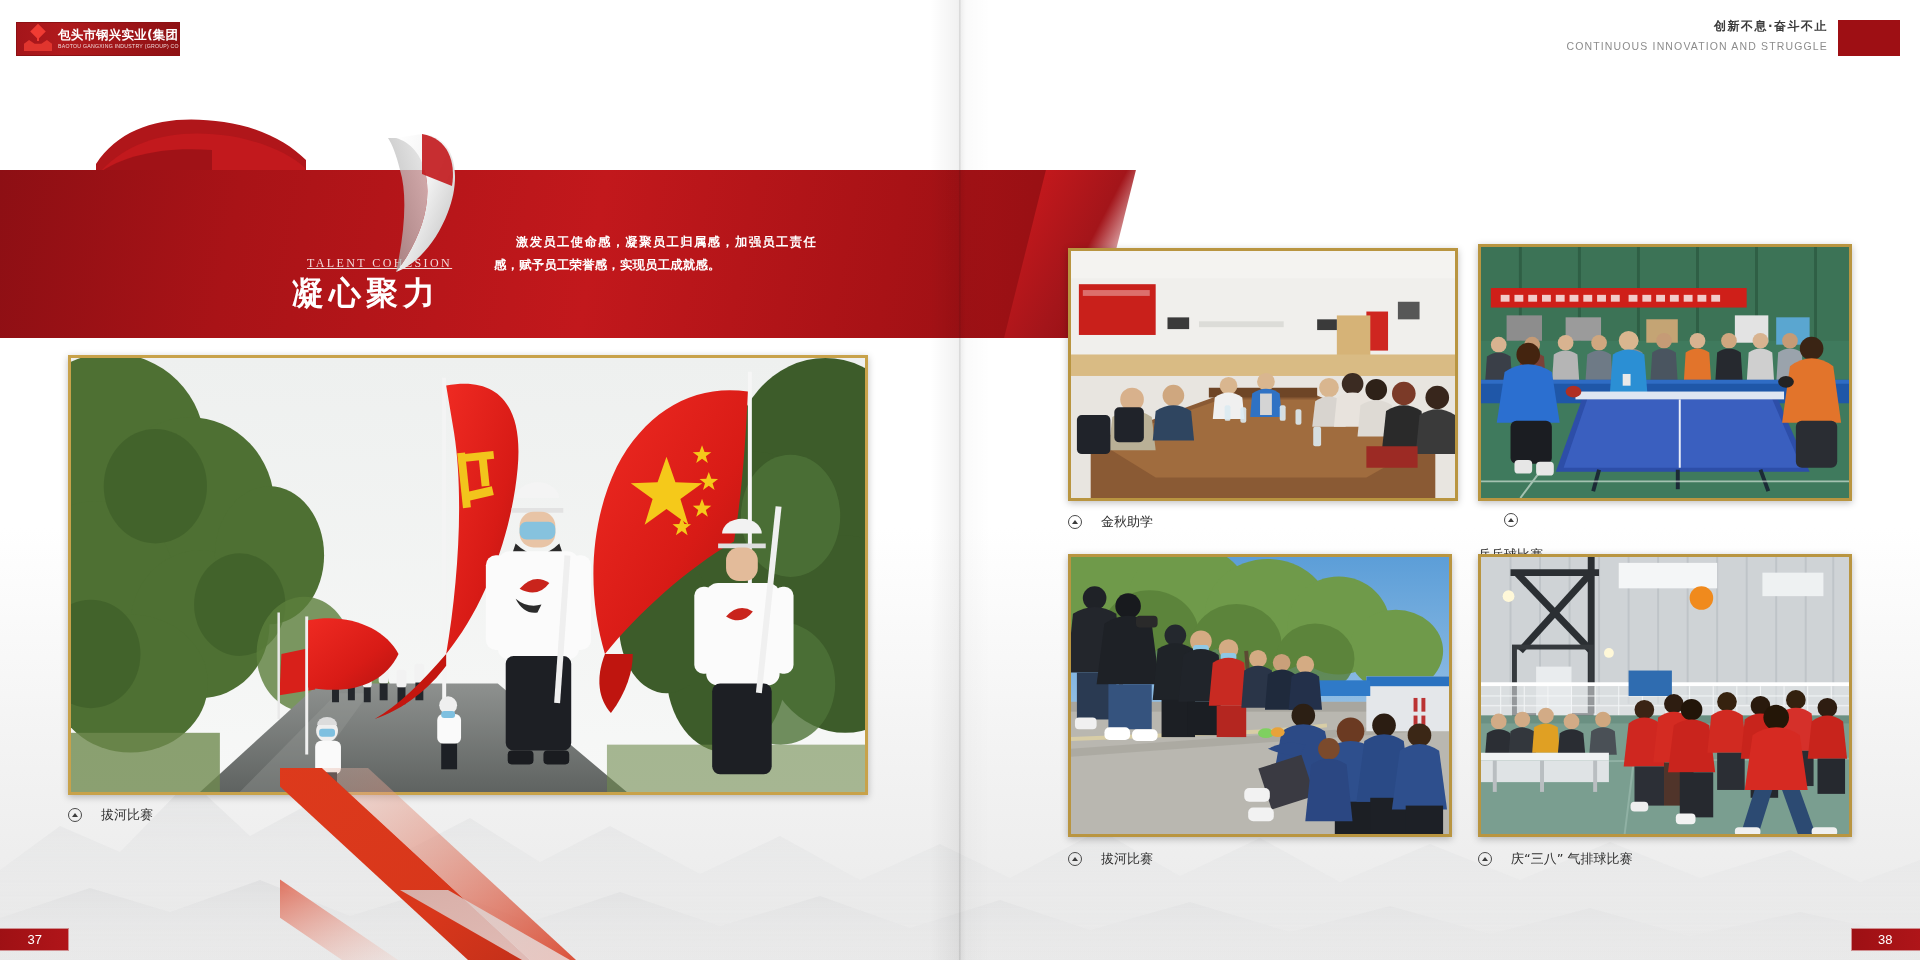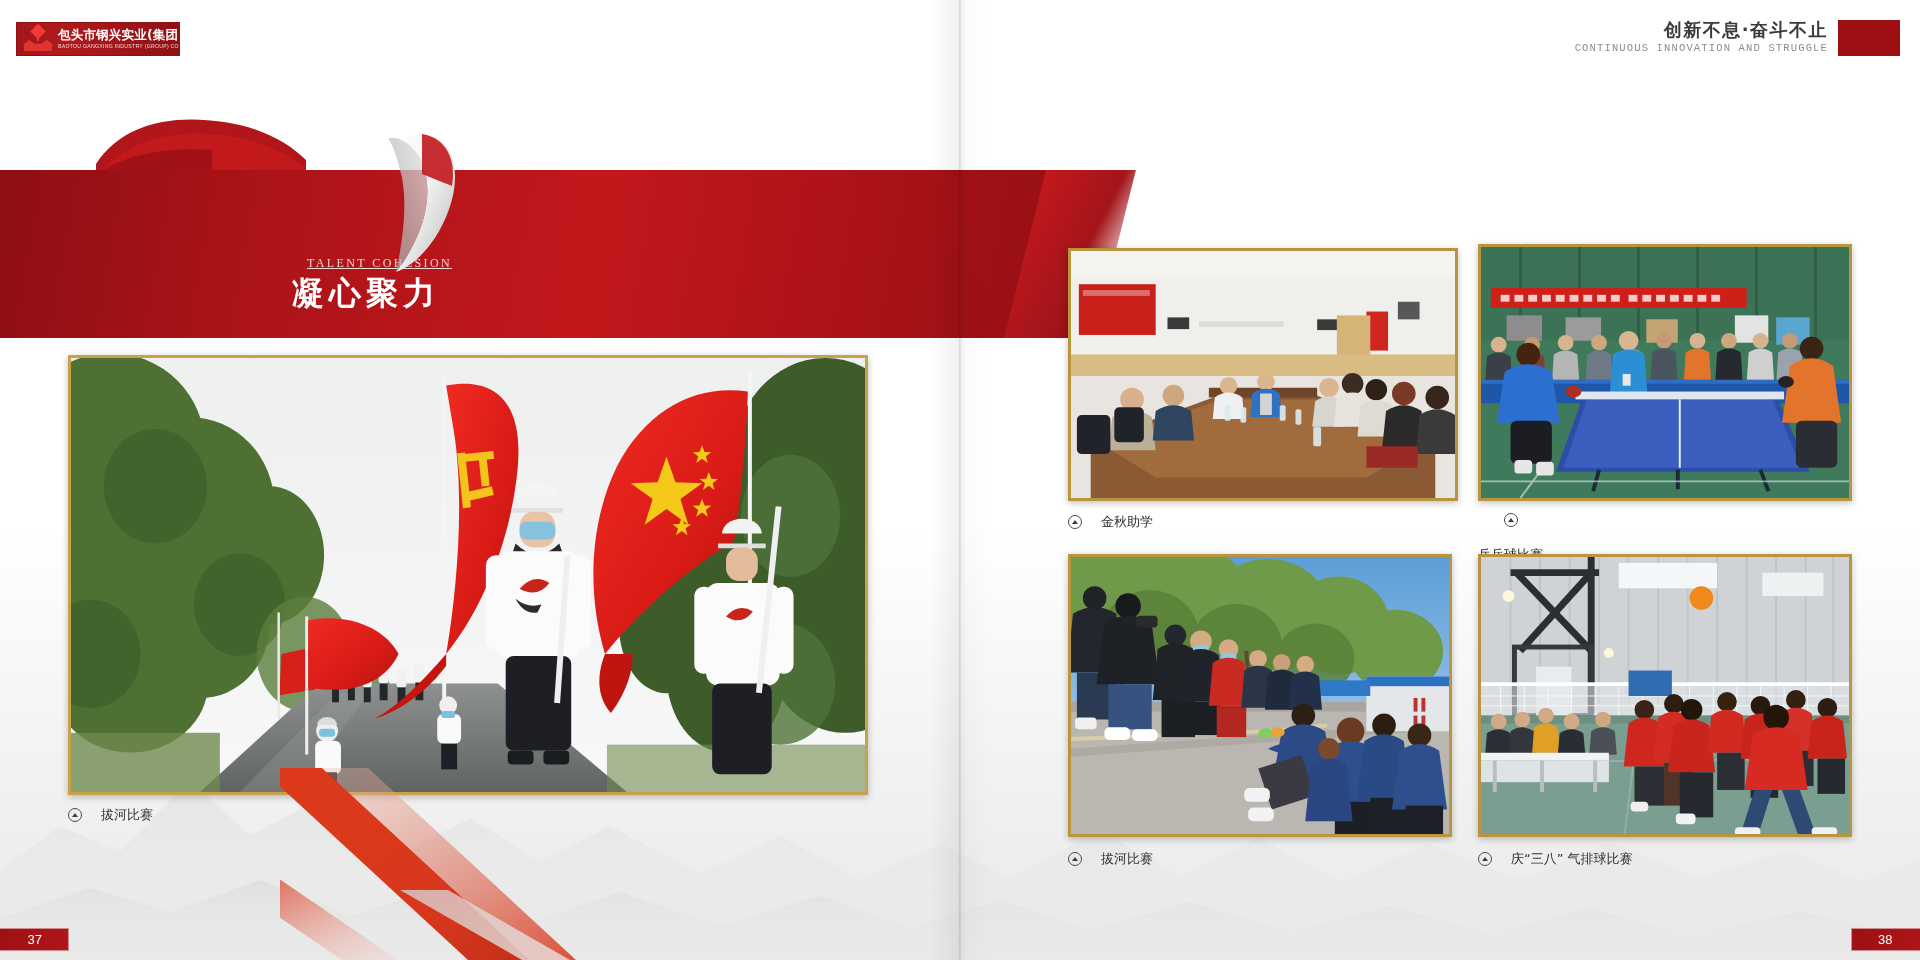--- a/index.html
+++ b/index.html
@@ -64,27 +64,26 @@
   }
   .logo-en{
     color:#f1d9d9; font-size:5.2px; letter-spacing:.25px; margin-top:3px;
     white-space:nowrap; transform:scale(1,1.05); transform-origin:left top;
   }
 
   .slogan{
     position:absolute; right:92px; top:18px; text-align:right;
   }
   .slogan-cn{
-    font-size:18px; color:#3a3a3a; font-weight:bold; letter-spacing:1.5px;
+    font-size:12px; color:#3a3a3a; font-weight:bold; letter-spacing:1.5px;
     font-family:"DejaVu Sans",sans-serif; white-space:nowrap;
   }
   .slogan-en{
-    font-size:10.5px; color:#8c8c8c; letter-spacing:1.15px; 
+    font-size:10.5px; color:#8c8c8c; letter-spacing:1.15px; margin-top:5px;
     white-space:nowrap;
-    font-family:Liberation Mono, monospace;
   }
   .slogan-block{
     position:absolute; right:20px; top:20px; width:62px; height:36px;
     background:#9e0f14;
   }
 
   
   .banner{
     position:absolute; left:0; top:170px; width:1075px; height:168px;
     background:linear-gradient(100deg,#8d0f14 0%,#a91317 22%,#c2181c 55%,#a81216 82%,#930f13 100%);
@@ -230,20 +229,21 @@
       <linearGradient id="cg2" x1="1" y1="0" x2="0" y2="1">
         <stop offset="0%" stop-color="#e4e4e4"></stop>
         <stop offset="100%" stop-color="#9d9d9d"></stop>
       </linearGradient>
     </defs>
     <path d="M70 2 C104 4, 110 44, 96 80 C84 112, 62 134, 44 140 C66 112, 80 76, 74 44 C70 22, 58 10, 44 6 Z" fill="url(#cg)"></path>
     <path d="M44 6 C58 10, 70 22, 74 44 C80 76, 66 112, 44 140 C52 104, 56 64, 48 38 C44 22, 40 12, 36 6 Z" fill="url(#cg2)" opacity=".75"></path>
     <path d="M70 2 C96 6, 104 30, 100 54 L70 42 Z" fill="#c2181c" opacity=".9"></path>
   </svg>
 
+  <div class="banner-para">激发员工使命感，凝聚员工归属感，加强员工责任感，赋予员工荣誉感，实现员工成就感。</div>
 
   <div class="photo gold" style="left:68px; top:355px; width:800px; height:440px;">
     <svg viewBox="0 0 800 440" preserveAspectRatio="none" style="width:100%;height:100%;display:block">
       <defs>
         <linearGradient id="sky" x1="0" y1="0" x2="0" y2="1">
           <stop offset="0%" stop-color="#eef0ef"></stop>
             <stop offset="100%" stop-color="#f7f8f7"></stop>
         </linearGradient>
         <linearGradient id="road" x1="0" y1="0" x2="0" y2="1">
           <stop offset="0%" stop-color="#8e918f"></stop>

